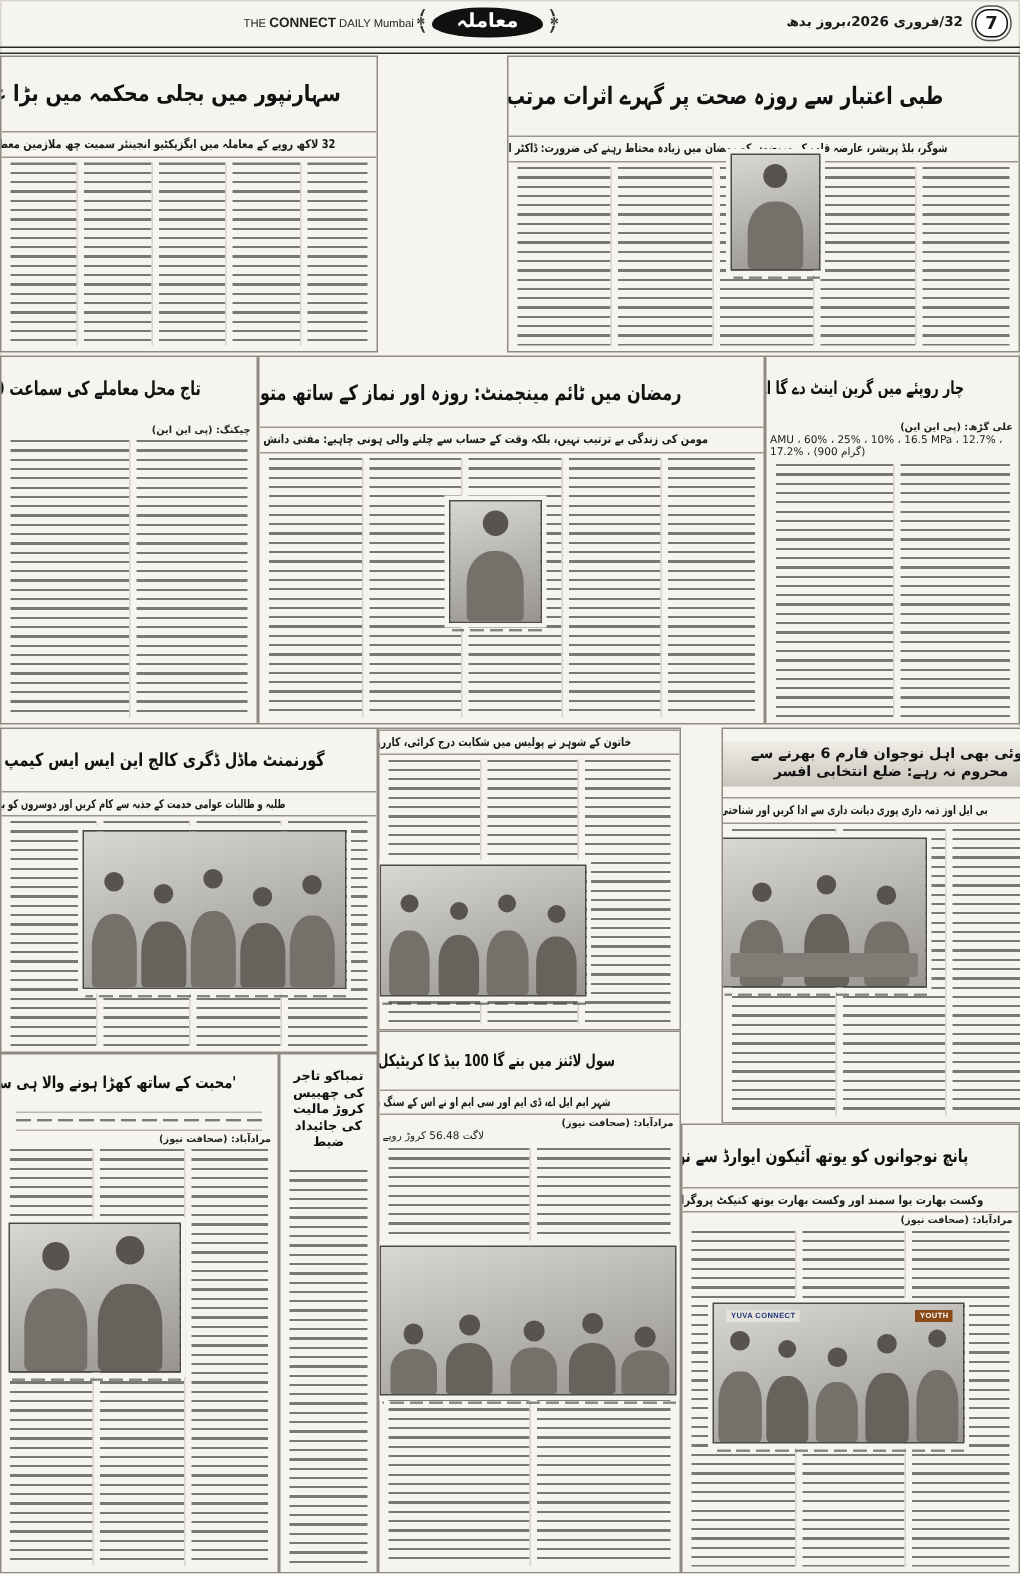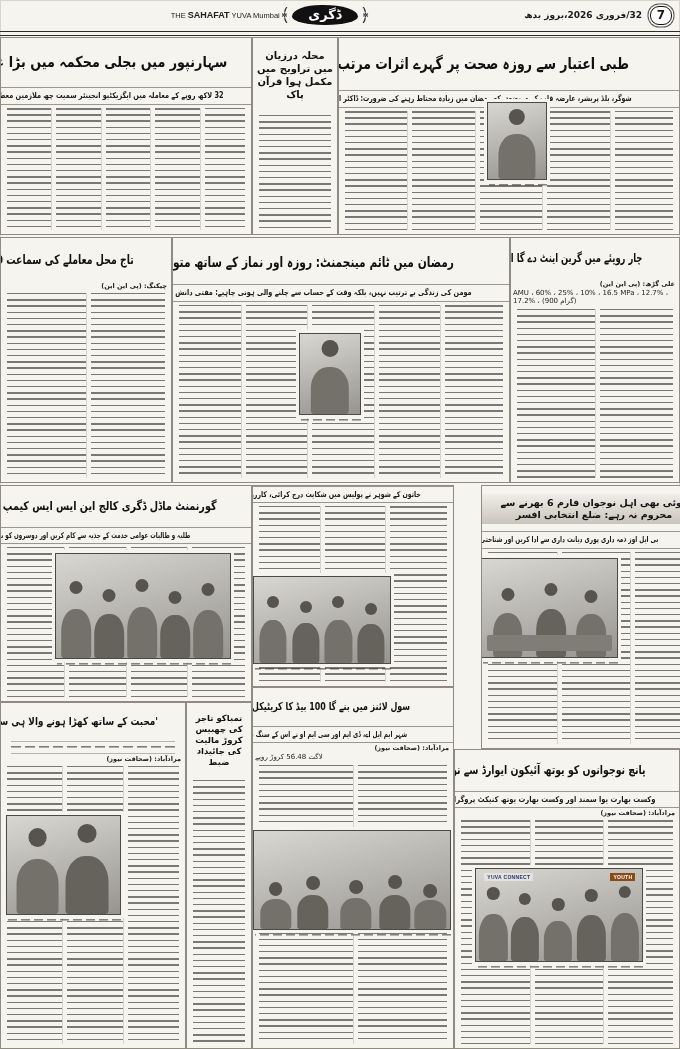--- a/index.html
+++ b/index.html
@@ -71,53 +71,47 @@
 
 <div class="page">
 
   <div class="hdr">
     <div class="pgnum">
       <span>7</span>
     </div>
     <div class="hdr-date">32/فروری 2026،بروز بدھ</div>
     <div class="masthead">
       <span class="m-brk">﴾</span>
-      <span class="m-blob">ڈگری</span>
+      <span class="m-blob">معاملہ</span>
       <span class="m-brk">﴿</span>
     </div>
     <div class="hdr-en">
       <span>THE</span>
-      <b>SAHAFAT</b>
-      <span>YUVA Mumbai</span>
+      <b>CONNECT</b>
+      <span>DAILY Mumbai</span>
     </div>
   </div>
   <div class="hdr-rule"></div>
 
   <section class="art" style="left:0;top:37px;width:250px;height:196px;">
     <h2 class="hl" style="font-size:15px;">
       <span class="fit" style="--sx:.85">سہارنپور میں بجلی محکمہ میں بڑا غبن</span>
     </h2>
     <div class="sub">
       <span class="fit" style="--sx:.82">32 لاکھ روپے کے معاملہ میں ایگزیکٹیو انجینئر سمیت چھ ملازمین معطل</span>
     </div>
     <div class="cols">
       <div class="col"></div>
       <div class="col"></div>
       <div class="col"></div>
       <div class="col"></div>
       <div class="col"></div>
     </div>
   </section>
 
-  <section class="art" style="left:252px;top:37px;width:84px;height:196px;">
-    <h2 class="hl" style="font-size:10px;">محلہ درزیان میں تراویح میں مکمل ہوا قرآن پاک</h2>
-    <div class="cols">
-      <div class="col"></div>
-    </div>
-  </section>
 
   <section class="art" style="left:338px;top:37px;width:340px;height:196px;">
     <h2 class="hl" style="font-size:16px;">
       <span class="fit" style="--sx:.78">طبی اعتبار سے روزہ صحت پر گہرے اثرات مرتب کرتا ہے</span>
     </h2>
     <div class="sub">
       <span class="fit" style="--sx:.78">شوگر، بلڈ پریشر، عارضہ قلب کے مریضوں کو رمضان میں زیادہ محتاط رہنے کی ضرورت: ڈاکٹر انور سعید</span>
     </div>
     <div class="cols">
       <div class="col"></div>

